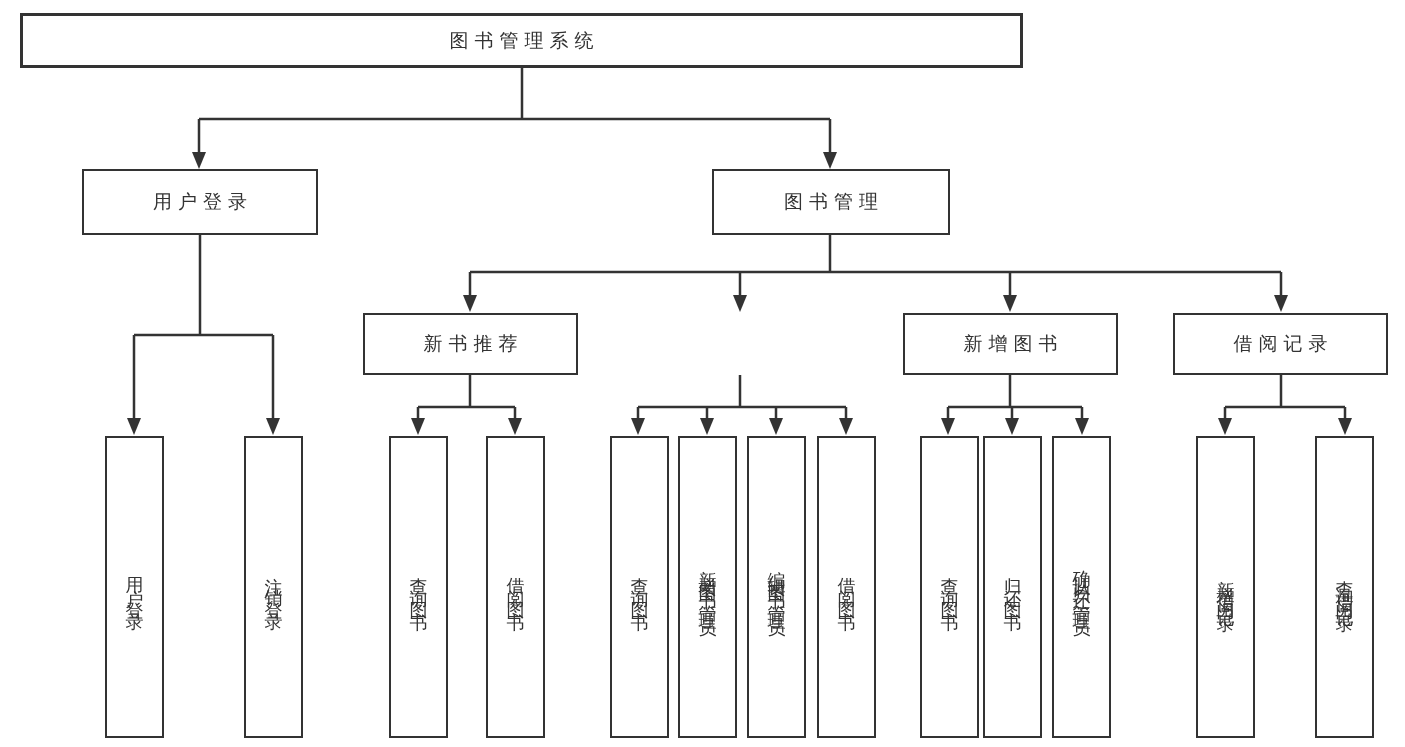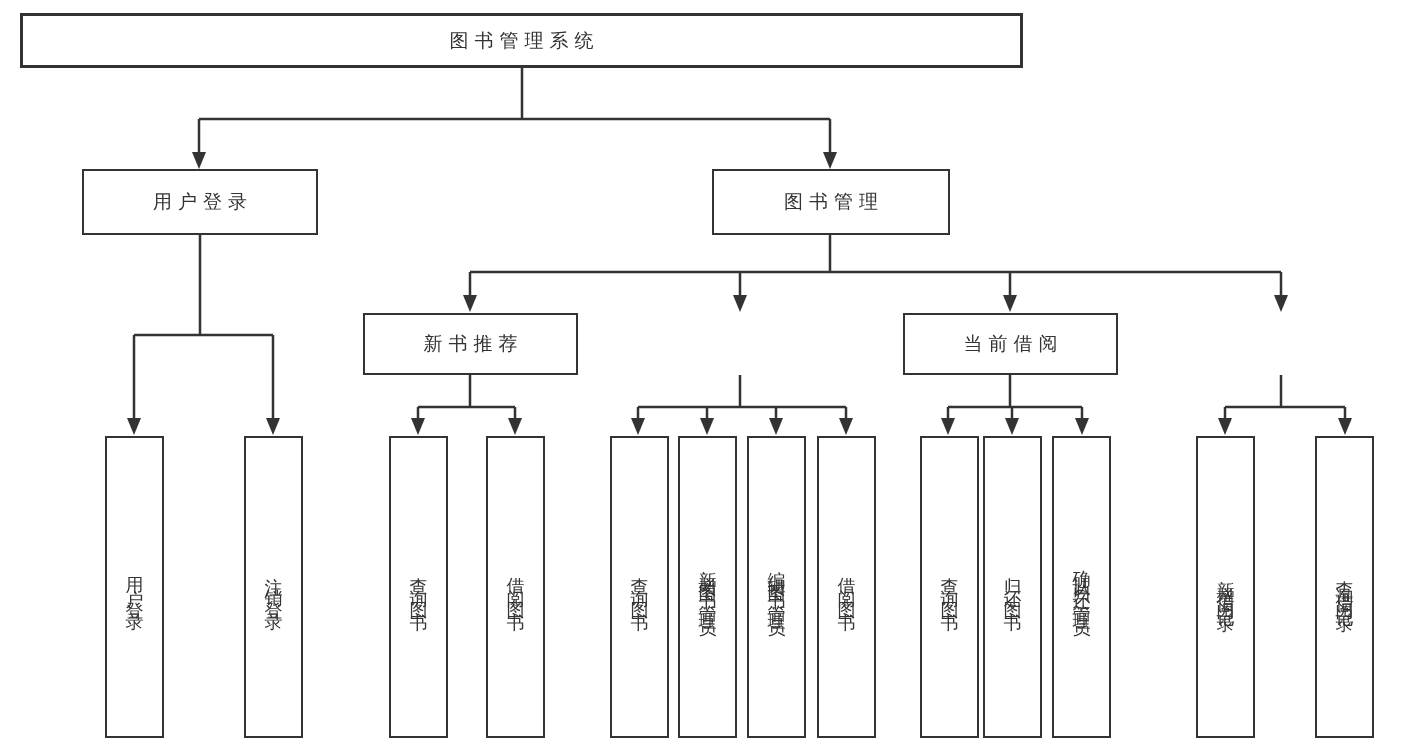--- a/index.html
+++ b/index.html
@@ -129,21 +129,24 @@
     <span>用户登录</span>
   </div>
   <div class="box h-box lvl3 lvl3-newbook">
     <span>新书推荐</span>
   </div>
 
   <div class="box h-box lvl2-book-mgmt">
     <span>图书管理</span>
   </div>
   <div class="box h-box lvl3 lvl3-current">
-    <span>当前借阅</span>
+    <span>新增图书</span>
+  </div>
+  <div class="box h-box lvl3 lvl3-records">
+    <span>借阅记录</span>
   </div>
 
   <div class="box v-box v1">
     <span>用户登录</span>
   </div>
   <div class="box v-box v2">
     <span>注销登录</span>
   </div>
 
   <div class="box v-box v3">

